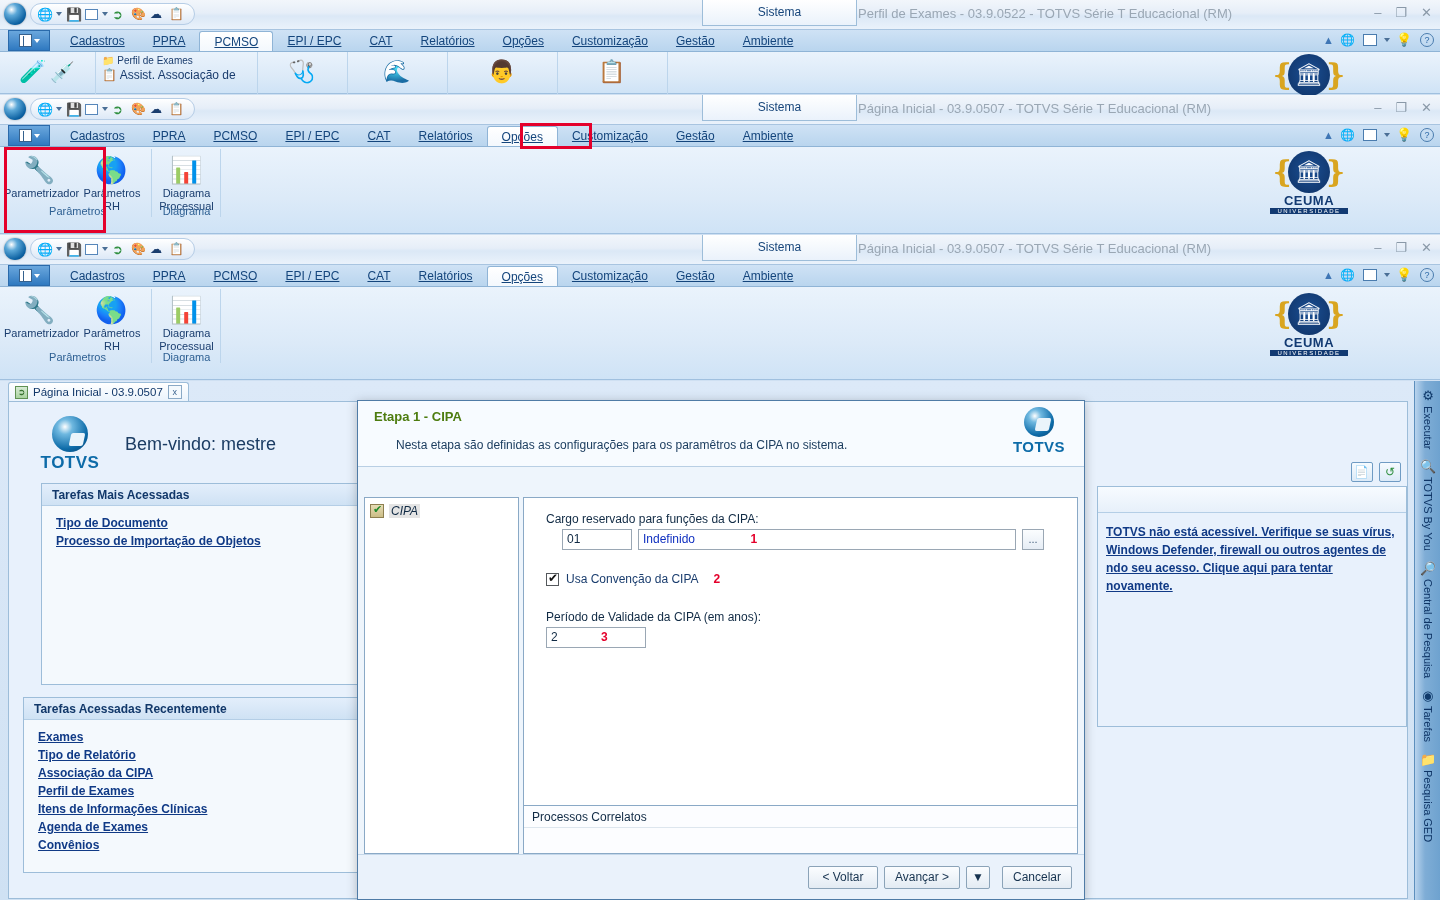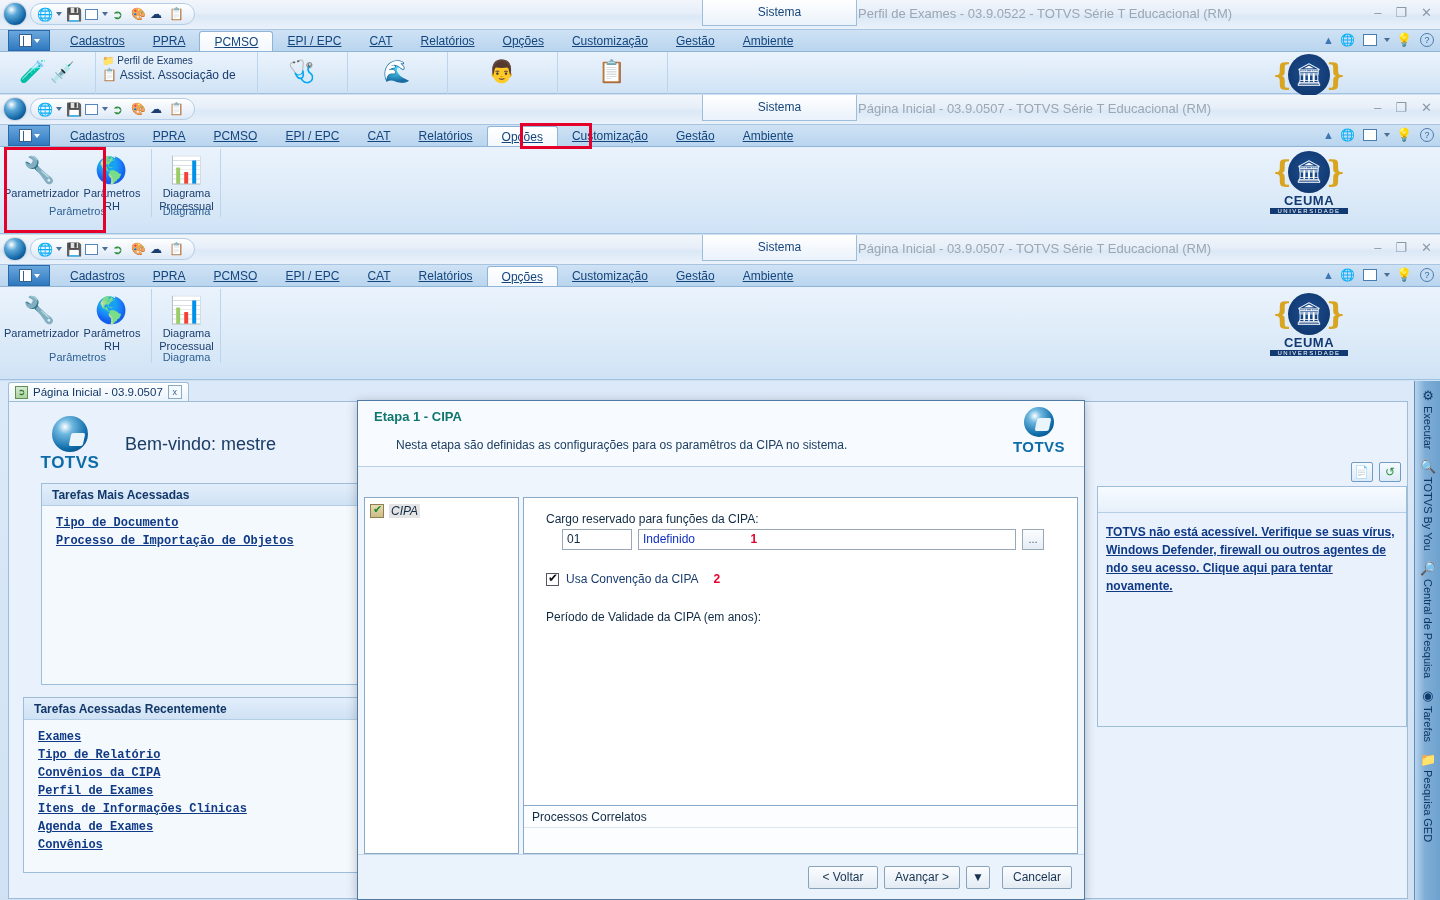--- a/index.html
+++ b/index.html
@@ -155,21 +155,21 @@
   .section {
     margin: 0 0 0 14px; width: 343px;
     border: 1px solid #9dbdd9; background: #f4f9fd;
   }
   .section-head {
     height: 22px; padding-left: 10px; display: flex; align-items: center;
     background: linear-gradient(to bottom,#e3eefb,#cfe2f4);
     border-bottom: 1px solid #b4cee6;
     font-weight: bold; font-size: 12px; color: #12386a;
   }
-  .section-body { padding: 10px 0 8px 14px; font-family: Liberation Mono, monospace; }
+  .section-body { padding: 10px 0 8px 14px; }
   .tasklink {
     display: block; font-size: 12px; font-weight: bold; color: #103a86;
     text-decoration: underline; margin-bottom: 4px; cursor: pointer;
   }
 
   .rightpanel {
     position: absolute; left: 1088px; top: 2px; width: 310px; bottom: 2px;
   }
   .rp-toolbar { height: 82px; position: relative; }
   .rp-btn {
@@ -206,21 +206,21 @@
     height: 22px; display: flex; align-items: center; gap: 6px; padding-left: 6px;
     background: linear-gradient(to bottom,#eef6fd,#dbe9f7);
     border-bottom: 1px solid #9dbdd9; font-size: 12px; color: #2e5f8f;
   }
   .dlg-orb { width: 13px; height: 13px; border-radius: 50%;
     background: radial-gradient(circle at 35% 30%, #fff 0%, #5ca8d8 30%, #0a5fa0 75%, #063c6b 100%); }
   .dlg-header {
     position: relative; height: 66px; background: #f7fbff; border-bottom: 1px solid #b9cfe4;
     padding: 8px 0 0 16px;
   }
-  .dlg-step { font-weight: bold; font-size: 13px; color: #0f766e; }
+  .dlg-step { font-weight: bold; font-size: 13px; color: #4d7c0f; }
   .dlg-desc { font-size: 12px; color: #1d3e60; margin-top: 14px; padding-left: 22px; }
   .dlg-totvs { position: absolute; right: 14px; top: 6px; width: 62px; text-align: center; }
   .dlg-body { position: absolute; left: 0; right: 0; top: 90px; bottom: 45px; padding: 6px 6px 0 6px; display: flex; }
   .tree {
     width: 155px; background: #fff; border: 1px solid #8aa9c6; padding: 6px 5px;
   }
   .tree-item { display: flex; align-items: center; gap: 5px; font-size: 12px; color: #102a44; }
   .tree-ico {
     width: 14px; height: 14px; background: linear-gradient(to bottom,#e7dcb6,#cbbd86);
     border: 1px solid #8d7f50; position: relative;
@@ -543,21 +543,21 @@
           <a class="tasklink">Tipo de Documento</a>
           <a class="tasklink">Processo de Importação de Objetos</a>
         </div>
       </div>
 
       <div class="section" style="margin-top:12px;height:176px;">
         <div class="section-head">Tarefas Acessadas Recentemente</div>
         <div class="section-body">
           <a class="tasklink">Exames</a>
           <a class="tasklink">Tipo de Relatório</a>
-          <a class="tasklink">Convênios da CIPA</a>
+          <a class="tasklink">Associação da CIPA</a>
           <a class="tasklink">Perfil de Exames</a>
           <a class="tasklink">Itens de Informações Clínicas</a>
           <a class="tasklink">Agenda de Exames</a>
           <a class="tasklink">Convênios</a>
         </div>
       </div>
 
       <div class="rightpanel">
         <div class="rp-toolbar">
           <div class="rp-btn" style="right:34px;">📄</div>
@@ -624,20 +624,26 @@
             <div class="btn-ell">...</div>
           </div>
 
           <div class="chkrow">
             <span class="chk"></span>
             <span>Usa Convenção da CIPA</span>
             <span class="marker" style="margin-left:8px;">2</span>
           </div>
 
           <div class="fld-label" style="margin-top:24px;">Período de Validade da CIPA (em anos):</div>
+          <div class="row">
+            <div class="inp years">
+              <span>2</span>
+              <span class="marker" style="margin-left:40px;">3</span>
+            </div>
+          </div>
         </div>
 
         <div class="correlatos">
           <div class="correlatos-head">Processos Correlatos</div>
         </div>
       </div>
     </div>
 
     <div class="dlg-footer">
       <div class="dbtn">&lt; Voltar</div>

